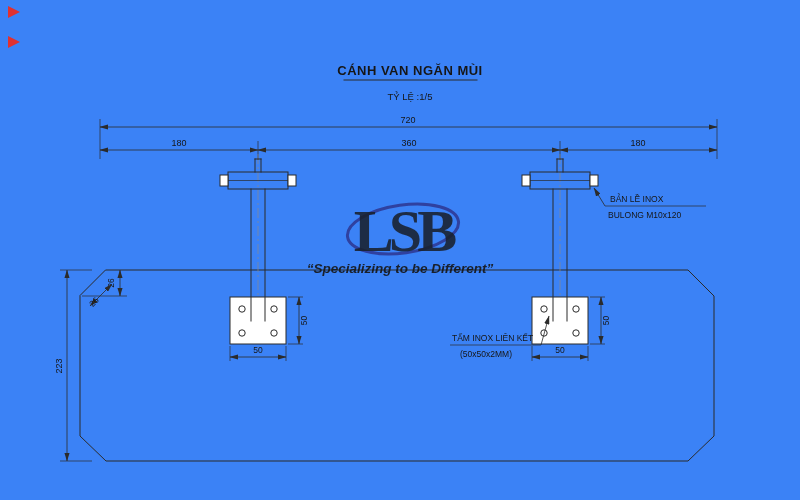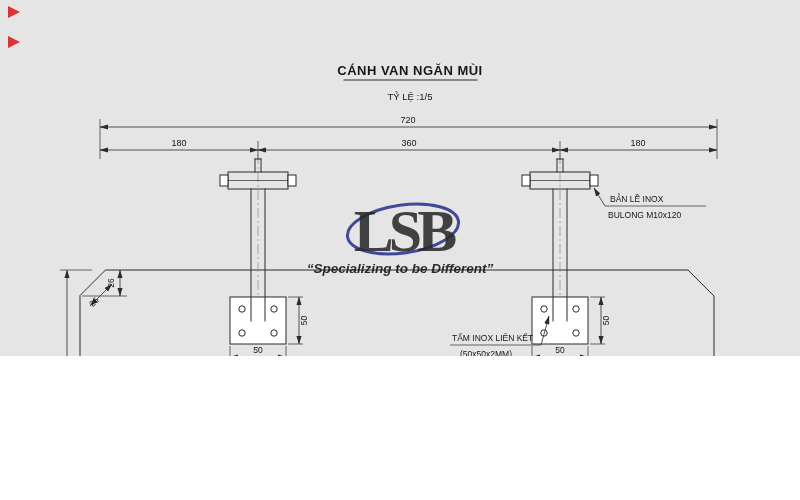--- a/index.html
+++ b/index.html
@@ -1,16 +1,16 @@
 <!DOCTYPE html>
 <html><head>
 <meta charset="utf-8">
 <style>
   html,body{margin:0;padding:0;background:#fff;}
-  .canvas{width:800px;height:356px;background:#e5e5e5;position:relative;overflow:hidden;}
+  .canvas{width:800px;height:500px;background:#3b82f6;position:relative;overflow:hidden;}
   svg text{font-family:"Liberation Sans", sans-serif;fill:#161616;}
   .ln{stroke:#2b2b2b;stroke-width:1;fill:none;stroke-linecap:square;}
   .fw{fill:#ffffff;stroke:#2b2b2b;stroke-width:1;}
   .dim{stroke:#2b2b2b;stroke-width:.8;fill:none;}
   .ext{stroke:#2b2b2b;stroke-width:.7;fill:none;}
   .cl{stroke:#8a8a8a;stroke-width:.7;fill:none;stroke-dasharray:10 3 2 3;}
   .t9{font-size:9px;}
   .t85{font-size:8.5px;}
   .mid{text-anchor:middle;}
   .title{font-size:13px;font-weight:bold;letter-spacing:.5px;}

